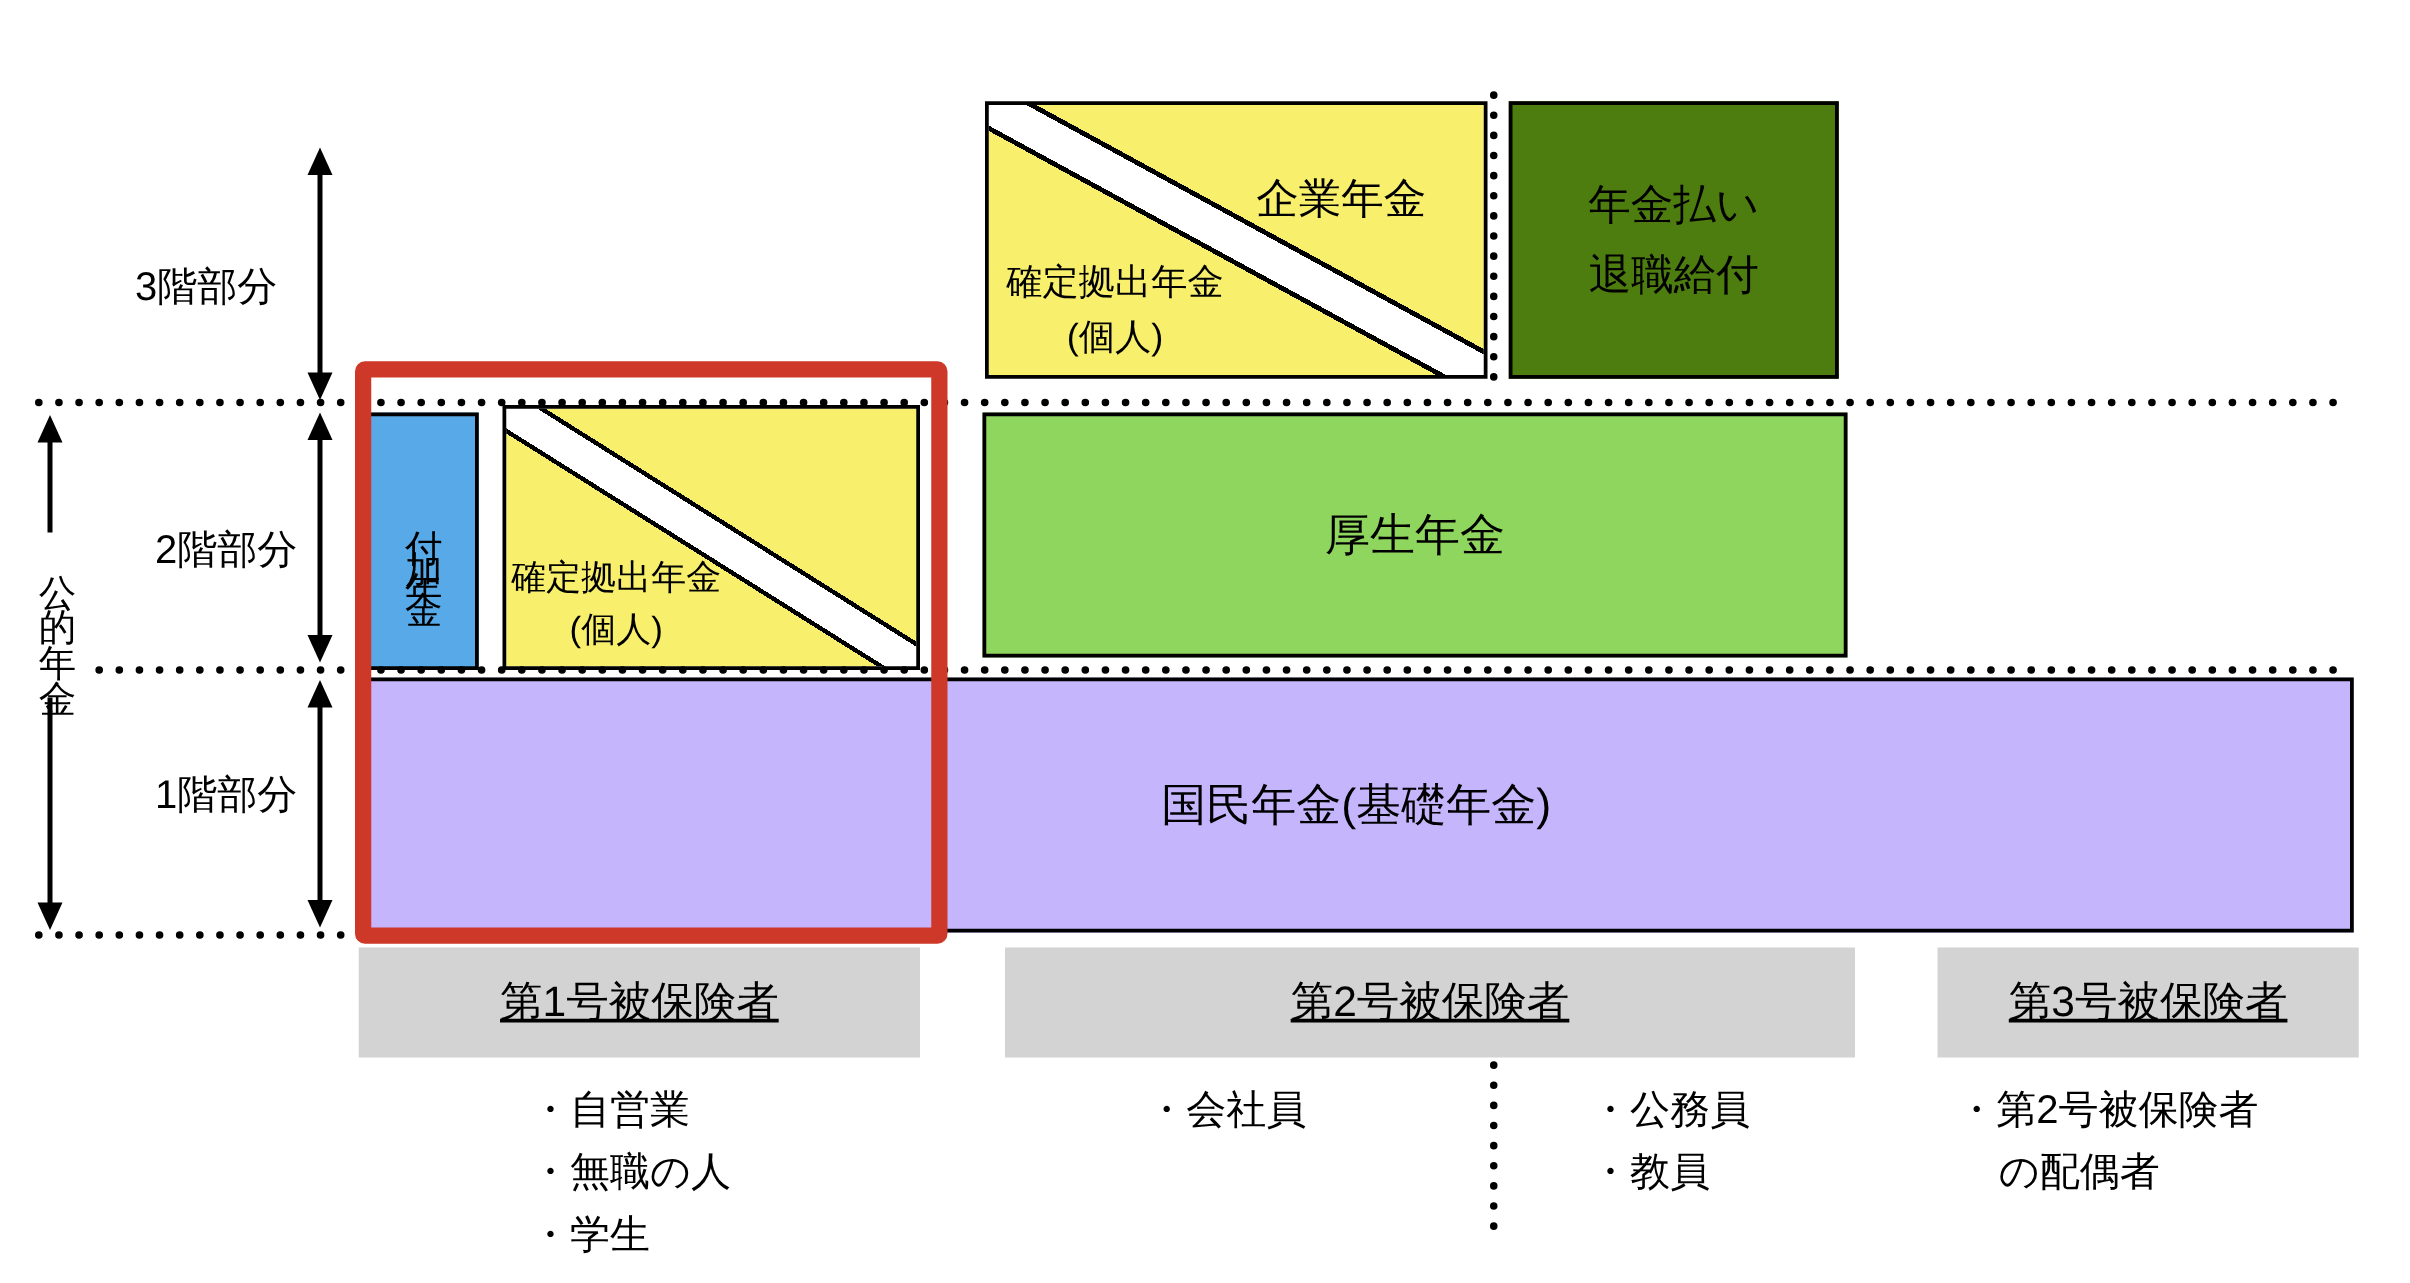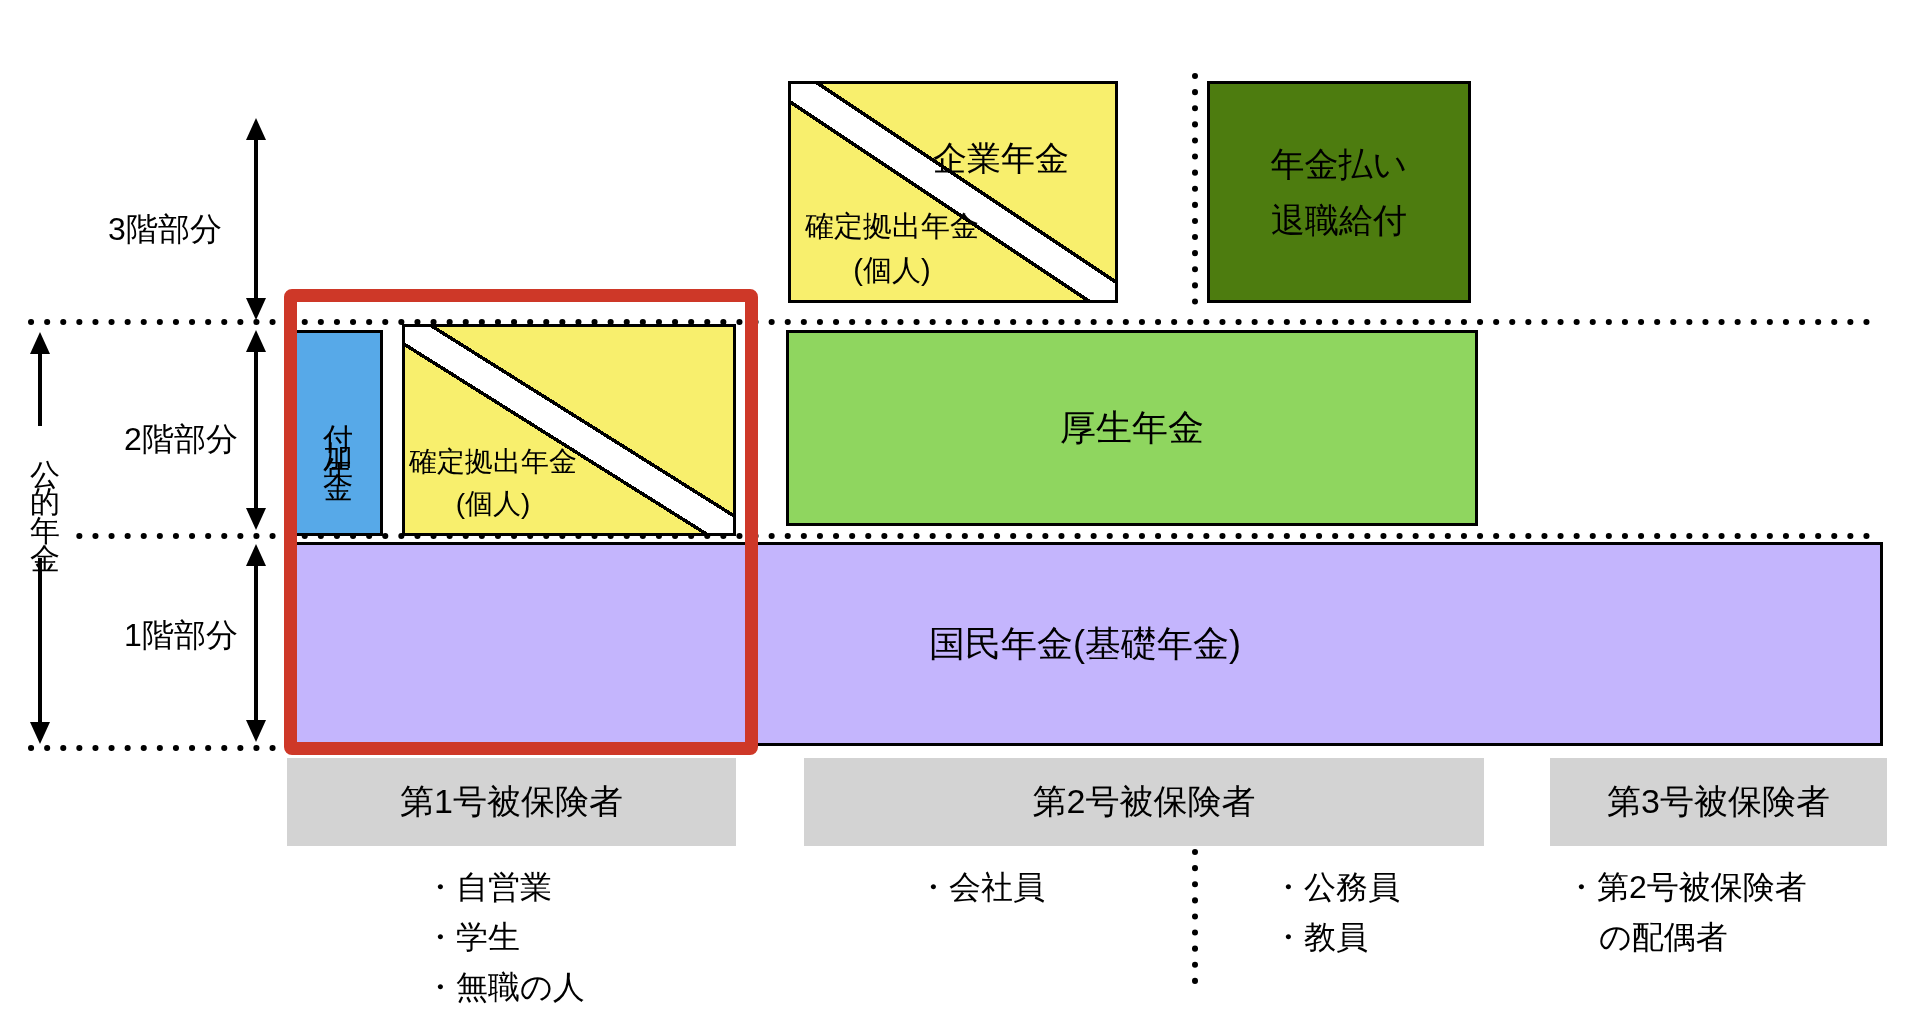--- a/index.html
+++ b/index.html
@@ -14,21 +14,21 @@
   .flexc{display:flex;align-items:center;justify-content:center;}
 
   .diag{
     background:linear-gradient(to top right,
       #f8ef6d 0 45.2%, #000 45.2% 46.2%, #ffffff 46.2% 53.8%,
       #000 53.8% 54.8%, #f8ef6d 54.8% 100%);
   }
   .diag-tr{position:absolute;font-size:34px;}
   .diag-bl{position:absolute;font-size:29px;text-align:center;line-height:1.5;}
 
-  #box-corp{left:788px;top:81px;width:330px;height:222px;}
+  #box-corp{left:788px;top:81px;width:402px;height:222px;}
   #box-corp .diag-tr{top:52px;right:46px;}
   #box-corp .diag-bl{left:14px;bottom:8px;}
 
   #box-retire{left:1207px;top:81px;width:264px;height:222px;background:#4d7c0f;
     font-size:34px;line-height:1.65;text-align:center;flex-direction:column;}
 
   #box-fuka{left:292px;top:330px;width:91px;height:206px;background:#57a9e8;}
   #box-fuka .vtext{writing-mode:vertical-rl;text-orientation:upright;
     font-size:30px;letter-spacing:16px;}
 
@@ -46,21 +46,21 @@
   
   .tier-label{position:absolute;width:150px;text-align:center;font-size:32px;z-index:3;}
   #lbl-t3{left:90px;top:208px;}
   #lbl-t2{left:106px;top:418px;}
   #lbl-t1{left:106px;top:614px;}
   #lbl-public{position:absolute;left:20px;top:426px;z-index:3;background:#fff;
     writing-mode:vertical-rl;text-orientation:upright;font-size:30px;
     letter-spacing:28px;padding:10px 4px;}
 
   
-  .bar{position:absolute;top:758px;height:88px;background:#d3d3d3;font-size:34px;}
+  .bar{position:absolute;top:758px;height:88px;background:#d3d3d3;font-size:34px;text-decoration:underline;}
   #bar1{left:287px;width:449px;}
   #bar2{left:804px;width:680px;}
   #bar3{left:1550px;width:337px;}
 
   
   .list{position:absolute;font-size:32px;line-height:50px;}
   #list1{left:424px;top:862px;}
   #list2-left{left:917px;top:862px;}
   #list2-right{left:1272px;top:862px;}
   #list3{left:1565px;top:862px;}
@@ -144,22 +144,22 @@
   <div class="tier-label" id="lbl-t2">2階部分</div>
   <div class="tier-label" id="lbl-t1">1階部分</div>
   <div id="lbl-public">公的年金</div>
 
   <div class="bar flexc" id="bar1">第1号被保険者</div>
   <div class="bar flexc" id="bar2">第2号被保険者</div>
   <div class="bar flexc" id="bar3">第3号被保険者</div>
 
   <div class="list" id="list1">
     <div>・自営業</div>
+    <div>・無職の人</div>
     <div>・学生</div>
-    <div>・無職の人</div>
   </div>
   <div class="list" id="list2-left">
     <div>・会社員</div>
   </div>
   <div class="list" id="list2-right">
     <div>・公務員</div>
     <div>・教員</div>
   </div>
   <div class="list" id="list3">
     <div>・第2号被保険者</div>

